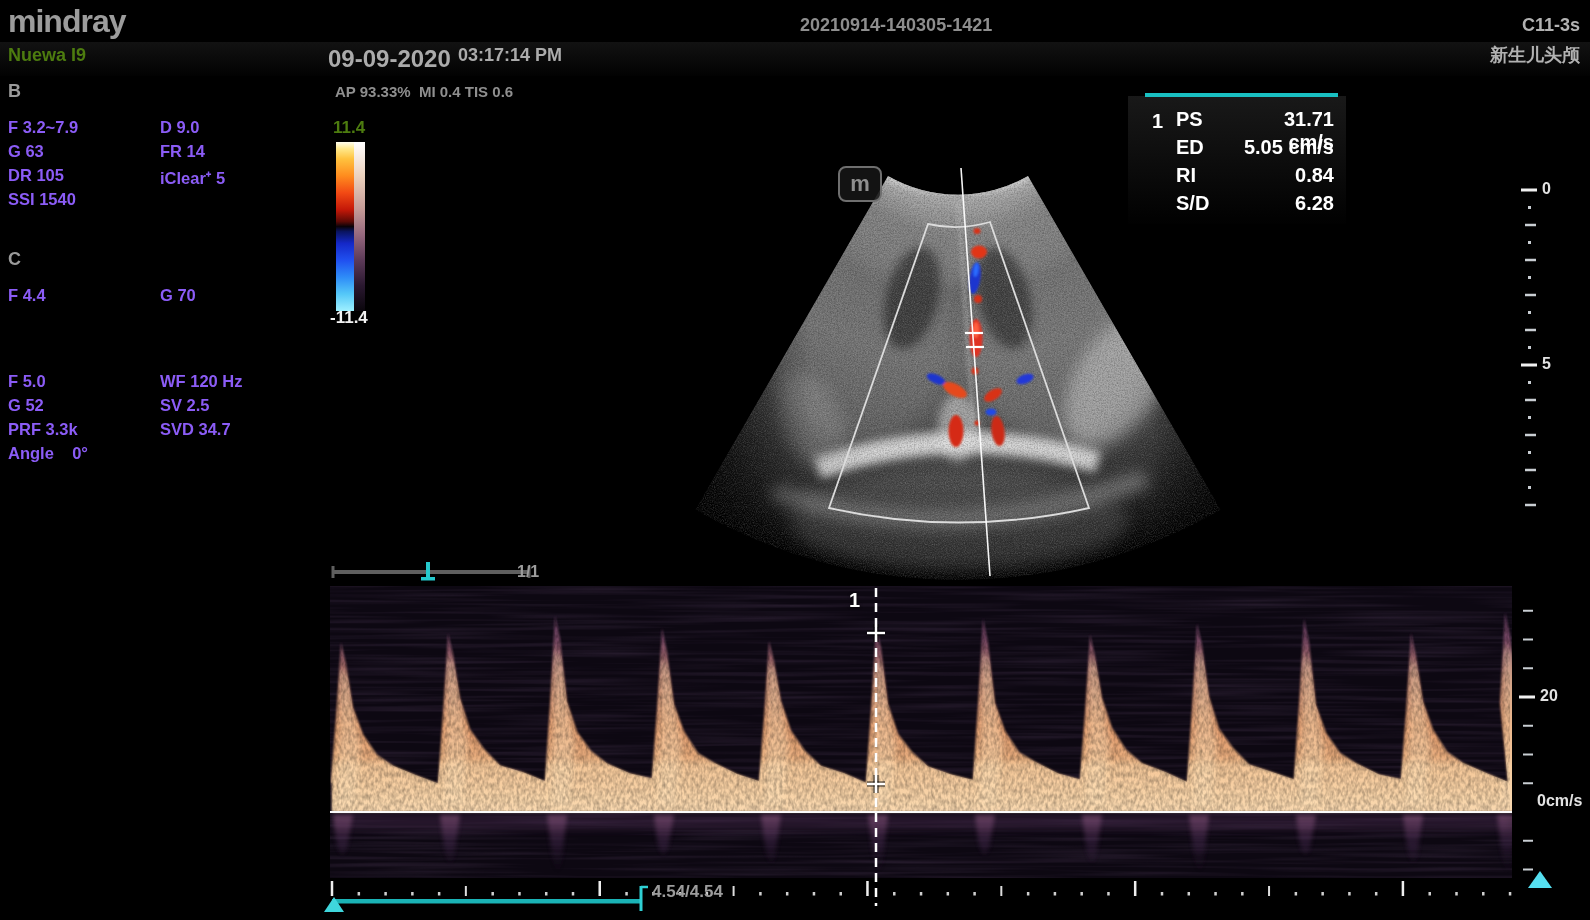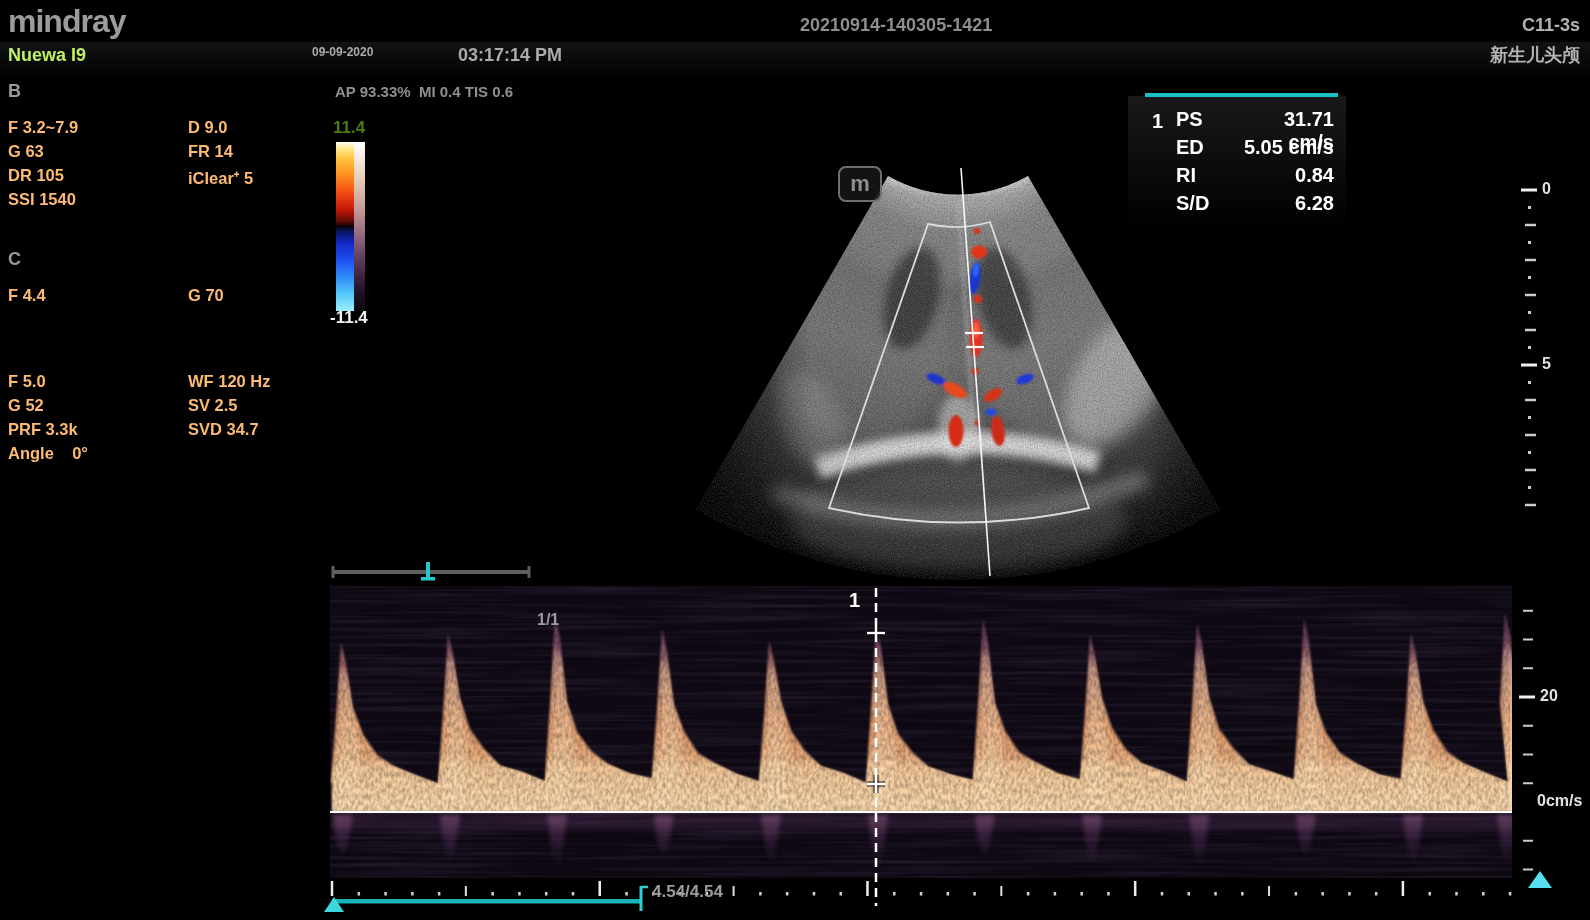--- a/index.html
+++ b/index.html
@@ -1,32 +1,32 @@
 <!DOCTYPE html>
 <html><head>
 <meta charset="utf-8">
 <style>
   html,body{margin:0;padding:0;background:#000;}
   .screen{position:relative;width:1590px;height:920px;background:#000;overflow:hidden;
           font-family:"Liberation Sans",sans-serif;font-weight:700;}
   .abs{position:absolute;}
   .txt{white-space:pre;line-height:1.1;}
   .logo{left:8px;top:4px;font-size:32px;color:#9c9c9c;letter-spacing:-1px;}
-  .model{left:8px;top:46px;font-size:18px;color:#bef264;}
+  .model{left:8px;top:46px;font-size:18px;color:#4d7c0f;}
   .examid{left:800px;top:16px;font-size:18px;color:#8e8e8e;}
   .probe{right:10px;top:16px;font-size:18px;color:#b2b2b2;}
-  .date{left:312px;top:46px;font-size:12px;color:#ababab;}
+  .date{left:328px;top:46px;font-size:24px;color:#ababab;}
   .time{left:458px;top:46px;font-size:18px;color:#ababab;}
   .preset{right:10px;top:46px;font-size:18px;color:#b2b2b2;}
   .row2band{left:0;top:42px;width:1590px;height:34px;
             background:linear-gradient(180deg,rgba(60,60,60,.30),rgba(15,15,15,.12));}
   .ap{left:335px;top:84px;font-size:15px;color:#8f8f8f;}
   .param-section{left:8px;width:300px;}
   .param-title{font-size:18px;color:#9a9a9a;margin-bottom:16px;}
-  .param-row{display:flex;height:24px;font-size:16.5px;color:#fdba74;gap:28px;}
+  .param-row{display:flex;height:24px;font-size:16.5px;color:#8b5cf6;}
   .param-cell{white-space:pre;}
   .param-cell.c1{width:152px;flex:none;}
   .cbar{left:336px;top:142px;width:29px;height:169px;display:flex;}
   .cbar-main{width:18px;height:100%;
     background:linear-gradient(180deg,#fffef0 0%,#ffe88a 4%,#ffc23e 10%,#ff8c1e 20%,#f24a14 30%,#c41808 40%,#5e0a06 47%,#0a0208 50%,#0a1460 53%,#1428c8 60%,#2050f0 70%,#2e8cf8 80%,#55c8f8 90%,#9ff0ff 100%);}
   .cbar-tint{width:11px;height:100%;
     background:linear-gradient(180deg,#ffffff 0%,#ecd2be 20%,#c49a96 40%,#96687e 55%,#5c3a58 70%,#2a1830 85%,#0a060c 100%);}
   .cbar-max{left:333px;top:119px;font-size:17px;color:#4d7c0f;}
   .cbar-min{left:330px;top:309px;font-size:17px;color:#f2f2f2;}
   .m-badge{left:838px;top:166px;width:40px;height:32px;border:2.5px solid #6f6f6f;border-radius:8px;
@@ -34,21 +34,21 @@
            align-items:center;justify-content:center;z-index:3;}
   .meas-backdrop{left:1128px;top:96px;width:218px;height:128px;
            background:linear-gradient(180deg,rgba(45,45,45,.55),rgba(10,10,10,.1));}
   .meas-cyan{left:1145px;top:93px;width:193px;height:3.5px;background:#19c0c2;}
   .meas-index{left:1152px;top:110px;font-size:20px;color:#fff;z-index:3;}
   .meas-rows{left:1176px;top:108px;width:158px;z-index:3;}
   .meas-row{display:flex;height:28px;font-size:20px;color:#fff;}
   .meas-label{flex:none;width:58px;}
   .meas-value{flex:1;text-align:right;}
   .scale-label{font-size:16px;color:#e2e2e2;z-index:3;}
-  .cine-label{left:537px;top:563px;font-size:16px;color:#9c9c9c;margin-top:48px;}
+  .cine-label{left:517px;top:563px;font-size:16px;color:#9c9c9c;}
   .sweep-label{left:652px;top:883px;font-size:17px;color:#9c9c9c;}
   .cursor-label{top:589px;font-size:20px;color:#fff;z-index:4;text-shadow:0 0 3px #000;}
   svg.gfx{position:absolute;left:0;top:0;z-index:1;}
   .ovl{z-index:2;}
 </style>
 </head>
 <body>
 
 <div class="screen">
 

